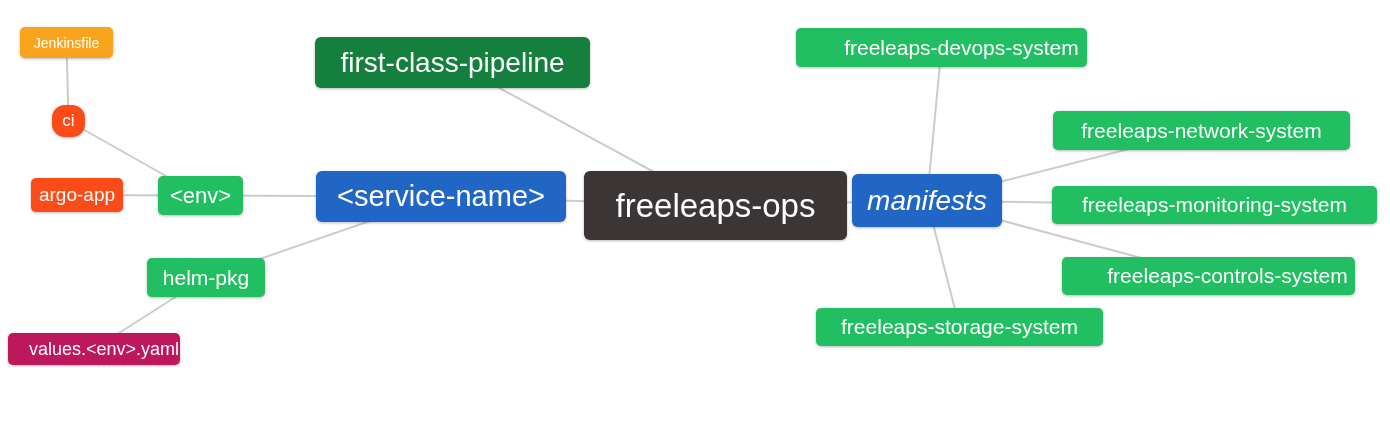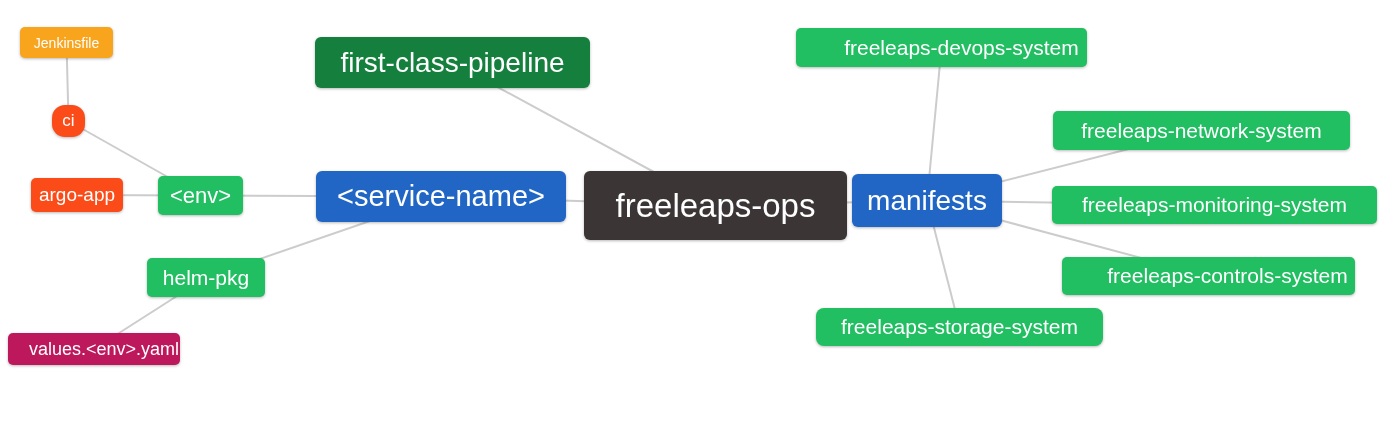--- a/index.html
+++ b/index.html
@@ -105,37 +105,37 @@
   </div>
 
   <div class="node n-service" style="background: rgb(33, 102, 197); color: rgb(255, 255, 255);">
     <span>&lt;service-name&gt;</span>
   </div>
 
   <div class="node n-ops" style="background: rgb(59, 53, 53); color: rgb(255, 255, 255);">
     <span>freeleaps-ops</span>
   </div>
 
-  <div class="node n-manifests" style="background: rgb(33, 102, 197); color: rgb(255, 255, 255);">
+  <div class="node n-manifests" style="background: rgb(33, 102, 197); color: rgb(255, 255, 255); font-style: italic;">
     <span>manifests</span>
   </div>
 
   <div class="node n-devops" style="background: rgb(34, 190, 98); color: rgb(255, 255, 255); padding-left: 40px;">
     <span>freeleaps-devops-system</span>
   </div>
 
   <div class="node n-network" style="background: rgb(34, 190, 98); color: rgb(255, 255, 255);">
     <span>freeleaps-network-system</span>
   </div>
 
   <div class="node n-monitoring" style="background: rgb(34, 190, 98); color: rgb(255, 255, 255);">
     <span>freeleaps-monitoring-system</span>
   </div>
 
   <div class="node n-controls" style="background: rgb(34, 190, 98); color: rgb(255, 255, 255);">
     <span>freeleaps-controls-system</span>
   </div>
 
-  <div class="node n-storage" style="background: rgb(34, 190, 98); color: rgb(255, 255, 255); border-radius: 8px;">
+  <div class="node n-storage" style="background: rgb(34, 190, 98); color: rgb(255, 255, 255);">
     <span>freeleaps-storage-system</span>
   </div>
 
 </div>
 
 </body></html>

